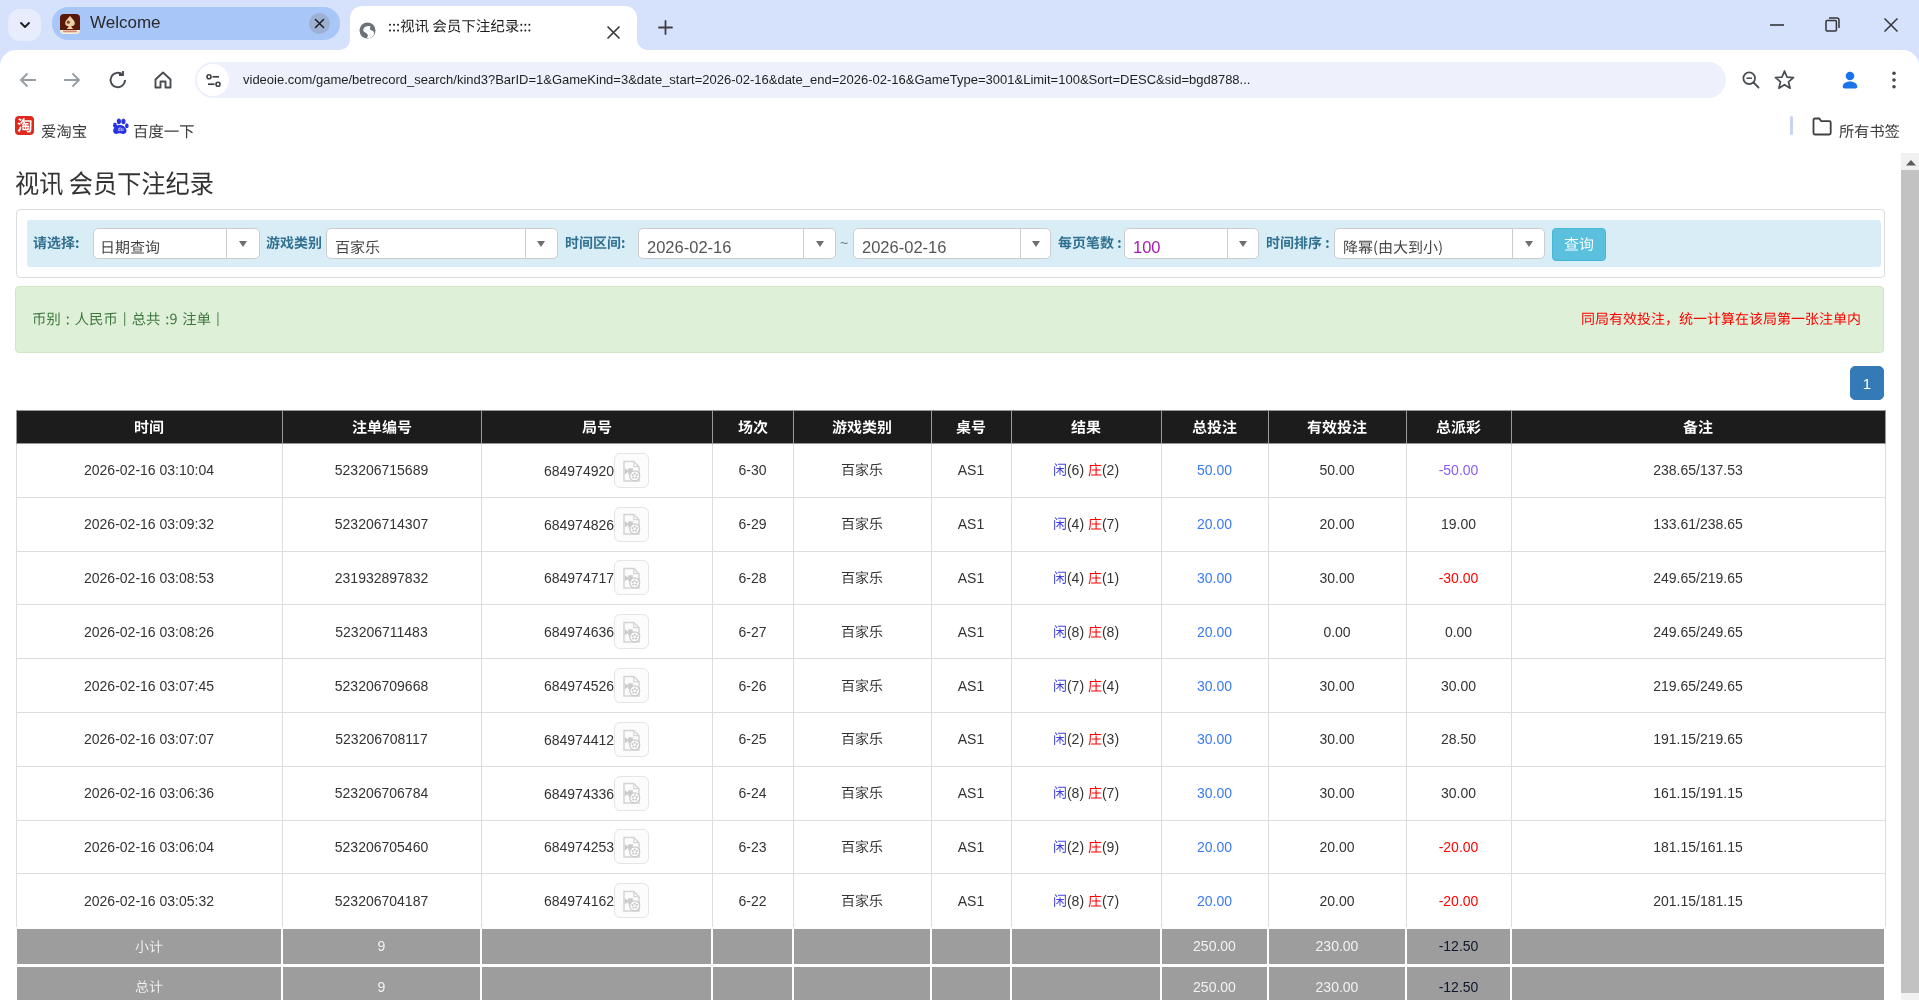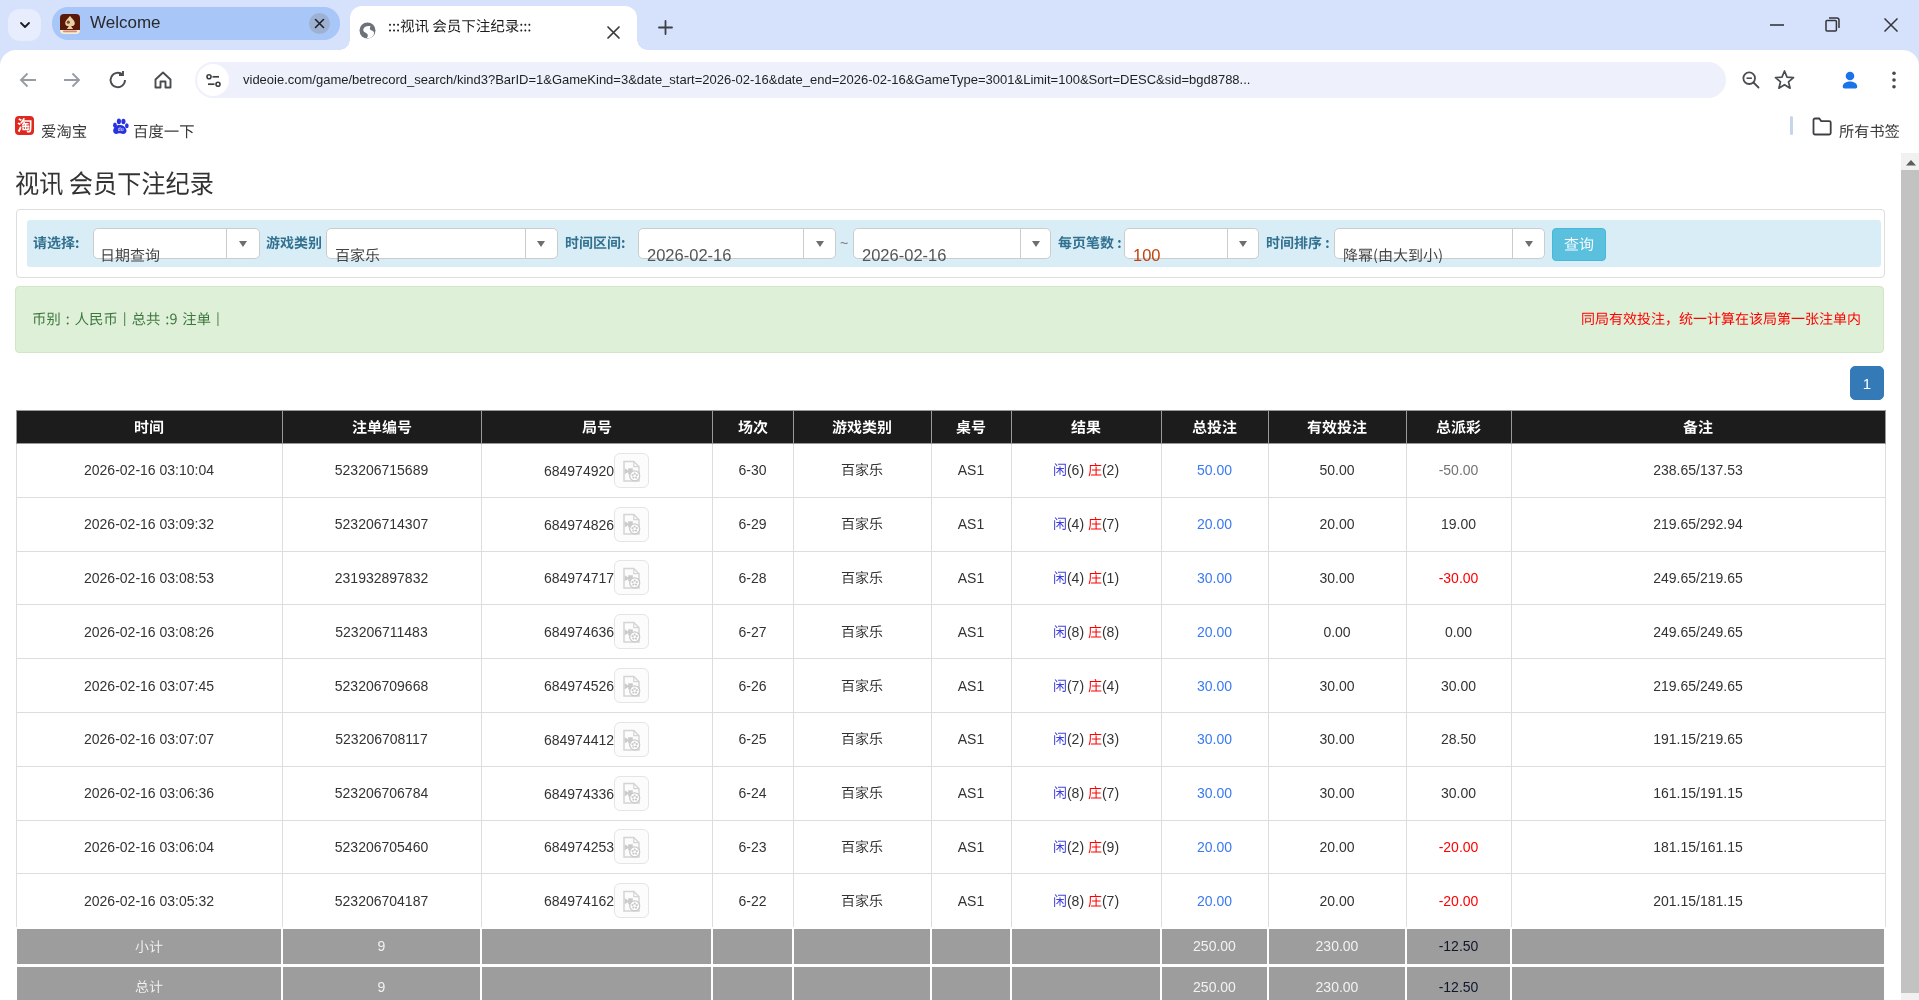--- a/index.html
+++ b/index.html
@@ -25,21 +25,21 @@
 .btxt{font-size:15.4px;color:#3a3a3a}
 
 #page{position:absolute;left:0;top:153px;width:1901px;height:847px;background:#fff}
 #sbar{position:absolute;left:1901px;top:153px;width:18px;height:847px;background:#f1f1f1}
 #sthumb{position:absolute;left:1901px;top:170px;width:18px;height:823px;background:#c2c2c2}
 #title{position:absolute;left:15px;top:171px;color:#333}
 #panel{position:absolute;left:16px;top:209px;width:1869px;height:69px;background:#fff;border:1px solid #ddd;border-radius:4px}
 #bluebar{position:absolute;left:10px;top:10px;width:1854px;height:47px;background:#d9edf7;border-radius:3px}
 #bluebar .lb{position:absolute;top:0;height:47px;line-height:47px;font-weight:bold;font-size:14px;color:#31708f}
 .combo{position:absolute;top:8px;height:31px;background:#fff;border:1px solid #ccc;border-radius:5px}
-.combo .tx{position:absolute;left:8px;top:12px;height:25px;line-height:29px;font-size:15px;color:#444;white-space:nowrap}
+.combo .tx{position:absolute;left:8px;top:4px;height:25px;line-height:29px;font-size:15px;color:#444;white-space:nowrap}
 .combo .ar{position:absolute;right:0;top:0;height:29px;border-left:1px solid #ccc;display:flex;align-items:center;justify-content:center}
 .tri{width:0;height:0;border-left:4.5px solid transparent;border-right:4.5px solid transparent;border-top:6px solid #6e6e6e}
 #qbtn{position:absolute;left:1525px;top:8px;width:54px;height:33px;background:#5bc0de;border:1px solid #46b8da;border-radius:4px;color:#fff;display:flex;align-items:center;justify-content:center}
 #alert{position:absolute;left:15px;top:286px;width:1869px;height:67px;background:#dff0d8;border:1px solid #d0e6c4;border-radius:4px;color:#3c763d}
 #alert .r{position:absolute;right:22px;top:0;height:65px;line-height:65px;color:#f00;font-size:14px}
 #alert .l{position:absolute;left:16px;top:0;height:65px;line-height:65px;font-size:14px}
 #pag{position:absolute;left:1850px;top:366px;width:34px;height:34px;background:#337ab7;border:1px solid #337ab7;border-radius:5px;color:#fff;font-size:15px;display:flex;align-items:center;justify-content:center}
 #tbl{position:absolute;left:15px;top:410px;width:1869px;border-collapse:collapse;table-layout:fixed;font-size:14px;color:#333}
 #tbl th{background:#1c1c1c;color:#fff;font-size:15px;font-weight:bold;height:33px;border:1px solid #999;text-align:center}
 #tbl td{border:1px solid #ddd;text-align:center;height:53.8px;background:#fff}
@@ -224,21 +224,21 @@
  <div class="combo" style="left:826px;width:198px">
         <span class="tx" style="font-size:16.5px;color:#555">2026-02-16</span>
         <div class="ar" style="width:30px">
           <div class="tri"></div>
         </div>
       </div>
  <span class="lb" style="left:1030.6px"><svg class="ck" style="width:63.7px;height:14.0px;vertical-align:-2.10px;" viewBox="0 -850 4552 1000" preserveAspectRatio="none">
           <path fill="currentColor" d="M708 -470 705 -360H585L619 -394C593 -418 549 -447 505 -470ZM35 -364V-257H174C162 -178 149 -103 137 -44H200L679 -43C675 -30 671 -20 667 -15C657 -1 648 1 631 1C610 2 571 1 526 -3C541 23 553 63 554 89C606 92 656 92 689 87C723 82 750 72 772 39C783 24 792 -1 799 -43H923V-148H811L818 -257H967V-364H823L828 -522C828 -537 829 -575 829 -575H235C253 -599 270 -625 287 -652H929V-759H349L379 -821L259 -856C208 -732 120 -604 28 -527C58 -511 111 -477 136 -457C160 -482 185 -510 210 -542C204 -485 197 -425 189 -364ZM390 -430C429 -412 472 -385 506 -360H308L321 -470H431ZM693 -148H576L609 -182C583 -207 538 -236 494 -261H701ZM377 -223C417 -203 462 -175 497 -148H278L294 -261H416Z M1441 -449V-270C1441 -173 1385 -70 1040 -6C1067 18 1101 65 1114 91C1487 13 1565 -124 1565 -268V-449ZM1536 -95C1650 -45 1806 36 1880 91L1954 -3C1874 -57 1714 -132 1604 -176ZM1149 -601V-135H1272V-491H1738V-138H1867V-601H1503C1517 -628 1532 -659 1546 -691H1942V-802H1067V-691H1411C1403 -661 1393 -629 1384 -601Z M2048 -192 2059 -88 2397 -112V-74C2397 45 2435 79 2573 79C2603 79 2739 79 2770 79C2882 79 2916 42 2931 -84C2898 -91 2849 -109 2823 -128C2816 -41 2807 -25 2760 -25C2727 -25 2612 -25 2586 -25C2529 -25 2519 -32 2519 -75V-120L2954 -151L2943 -252L2519 -224V-286L2877 -311L2867 -407L2519 -384V-436C2654 -445 2785 -459 2893 -479L2841 -579C2655 -545 2366 -525 2112 -519C2123 -493 2135 -450 2137 -420C2220 -421 2308 -424 2397 -428V-377L2096 -357L2106 -258L2397 -278V-215ZM2583 -858C2561 -792 2525 -727 2482 -675V-767H2265C2274 -787 2282 -808 2290 -828L2175 -858C2143 -765 2087 -670 2023 -610C2051 -595 2101 -563 2124 -544C2154 -577 2184 -620 2212 -667H2227C2252 -625 2276 -575 2286 -542L2389 -583C2381 -606 2366 -637 2348 -667H2475C2460 -650 2444 -634 2428 -620C2456 -604 2506 -571 2529 -551C2561 -582 2593 -622 2621 -667H2660C2681 -632 2701 -592 2709 -564L2813 -602C2807 -620 2795 -644 2781 -667H2952V-767H2675C2684 -787 2693 -807 2700 -828Z M3424 -838C3408 -800 3380 -745 3358 -710L3434 -676C3460 -707 3492 -753 3525 -798ZM3374 -238C3356 -203 3332 -172 3305 -145L3223 -185L3253 -238ZM3080 -147C3126 -129 3175 -105 3223 -80C3166 -45 3099 -19 3026 -3C3046 18 3069 60 3080 87C3170 62 3251 26 3319 -25C3348 -7 3374 11 3395 27L3466 -51C3446 -65 3421 -80 3395 -96C3446 -154 3485 -226 3510 -315L3445 -339L3427 -335H3301L3317 -374L3211 -393C3204 -374 3196 -355 3187 -335H3060V-238H3137C3118 -204 3098 -173 3080 -147ZM3067 -797C3091 -758 3115 -706 3122 -672H3043V-578H3191C3145 -529 3081 -485 3022 -461C3044 -439 3070 -400 3084 -373C3134 -401 3187 -442 3233 -488V-399H3344V-507C3382 -477 3421 -444 3443 -423L3506 -506C3488 -519 3433 -552 3387 -578H3534V-672H3344V-850H3233V-672H3130L3213 -708C3205 -744 3179 -795 3153 -833ZM3612 -847C3590 -667 3545 -496 3465 -392C3489 -375 3534 -336 3551 -316C3570 -343 3588 -373 3604 -406C3623 -330 3646 -259 3675 -196C3623 -112 3550 -49 3449 -3C3469 20 3501 70 3511 94C3605 46 3678 -14 3734 -89C3779 -20 3835 38 3904 81C3921 51 3956 8 3982 -13C3906 -55 3846 -118 3799 -196C3847 -295 3877 -413 3896 -554H3959V-665H3691C3703 -719 3714 -774 3722 -831ZM3784 -554C3774 -469 3759 -393 3736 -327C3709 -397 3689 -473 3675 -554Z M4390 -366C4442 -366 4481 -407 4481 -461C4481 -516 4442 -557 4390 -557C4337 -557 4298 -516 4298 -461C4298 -407 4337 -366 4390 -366ZM4390 14C4442 14 4481 -28 4481 -82C4481 -137 4442 -178 4390 -178C4337 -178 4298 -137 4298 -82C4298 -28 4337 14 4390 14Z"></path>
         </svg></span>
  <div class="combo" style="left:1097px;width:135px">
-        <span class="tx" style="font-size:16.5px;color:#c2410c">100</span>
+        <span class="tx" style="font-size:16.5px;color:#a21caf">100</span>
         <div class="ar" style="width:31px">
           <div class="tri"></div>
         </div>
       </div>
  <span class="lb" style="left:1238.8px"><svg class="ck" style="width:63.7px;height:14.0px;vertical-align:-2.10px;" viewBox="0 -850 4552 1000" preserveAspectRatio="none">
           <path fill="currentColor" d="M459 -428C507 -355 572 -256 601 -198L708 -260C675 -317 607 -411 558 -480ZM299 -385V-203H178V-385ZM299 -490H178V-664H299ZM66 -771V-16H178V-96H411V-771ZM747 -843V-665H448V-546H747V-71C747 -51 739 -44 717 -44C695 -44 621 -44 551 -47C569 -13 588 41 593 74C693 75 764 72 808 53C853 34 869 2 869 -70V-546H971V-665H869V-843Z M1071 -609V88H1195V-609ZM1085 -785C1131 -737 1182 -671 1203 -627L1304 -692C1281 -737 1226 -799 1180 -843ZM1404 -282H1597V-186H1404ZM1404 -473H1597V-378H1404ZM1297 -569V-90H1709V-569ZM1339 -800V-688H1814V-40C1814 -28 1810 -23 1797 -23C1786 -23 1748 -22 1717 -24C1731 5 1746 52 1751 83C1814 83 1861 81 1895 63C1928 44 1938 16 1938 -40V-800Z M2155 -850V-659H2042V-548H2155V-369C2108 -358 2065 -349 2029 -342L2047 -224L2155 -252V-43C2155 -30 2151 -26 2138 -26C2126 -26 2089 -26 2054 -27C2068 3 2083 50 2086 80C2152 80 2197 77 2229 59C2260 41 2270 12 2270 -43V-282L2374 -310L2360 -420L2270 -397V-548H2361V-659H2270V-850ZM2370 -266V-158H2521V88H2636V-837H2521V-691H2392V-586H2521V-478H2395V-374H2521V-266ZM2705 -838V90H2820V-156H2970V-263H2820V-374H2949V-478H2820V-586H2957V-691H2820V-838Z M3370 -406C3417 -385 3473 -358 3524 -332H3252V-231H3525V-35C3525 -22 3520 -18 3500 -18C3482 -17 3409 -18 3350 -20C3366 11 3384 57 3389 90C3476 90 3540 91 3586 74C3633 58 3646 28 3646 -32V-231H3789C3769 -196 3747 -162 3728 -136L3824 -92C3867 -147 3917 -230 3957 -304L3871 -339L3852 -332H3713L3721 -340L3672 -367C3750 -415 3824 -477 3881 -535L3805 -594L3778 -588H3299V-493H3678C3646 -465 3610 -437 3574 -416C3528 -437 3481 -457 3442 -473ZM3459 -826 3490 -747H3109V-474C3109 -326 3103 -116 3019 27C3047 40 3099 74 3120 94C3211 -63 3226 -310 3226 -473V-636H3957V-747H3628C3615 -780 3595 -824 3578 -858Z M4390 -366C4442 -366 4481 -407 4481 -461C4481 -516 4442 -557 4390 -557C4337 -557 4298 -516 4298 -461C4298 -407 4337 -366 4390 -366ZM4390 14C4442 14 4481 -28 4481 -82C4481 -137 4442 -178 4390 -178C4337 -178 4298 -137 4298 -82C4298 -28 4337 14 4390 14Z"></path>
         </svg></span>
  <div class="combo" style="left:1306.7px;width:211.6px">
         <span class="tx"><svg class="ck" style="width:100.1px;height:15.0px;vertical-align:-2.25px;" viewBox="0 -850 6676 1000" preserveAspectRatio="none">
             <path fill="currentColor" d="M784 -692C753 -647 711 -607 663 -573C618 -605 581 -642 553 -683L561 -692ZM581 -840C540 -765 465 -674 361 -607C377 -596 399 -572 410 -556C447 -582 480 -609 509 -638C537 -601 569 -567 606 -536C528 -491 438 -458 348 -438C361 -423 379 -396 386 -378C484 -403 580 -441 664 -493C739 -444 826 -408 920 -387C930 -406 950 -434 966 -448C878 -465 794 -495 723 -534C792 -588 849 -653 886 -733L839 -756L827 -753H609C626 -777 642 -802 656 -826ZM411 -342V-276H643V-140H474L502 -238L434 -247C421 -191 400 -121 382 -74H643V80H716V-74H943V-140H716V-276H912V-342H716V-419H643V-342ZM78 -799V78H145V-731H279C254 -664 222 -576 189 -505C270 -425 291 -357 292 -302C292 -270 286 -242 268 -232C260 -225 248 -223 234 -222C217 -221 195 -221 170 -224C182 -204 189 -176 190 -157C214 -156 240 -156 262 -159C284 -161 302 -167 317 -177C346 -198 359 -241 359 -295C359 -358 340 -430 259 -513C297 -593 337 -690 369 -772L320 -802L309 -799Z M1085 -797V-619H1156V-735H1845V-620H1918V-797ZM1263 -528H1732V-468H1263ZM1263 -631H1732V-573H1263ZM1196 -677V-422H1391C1380 -402 1366 -382 1350 -362H1064V-303H1292C1229 -249 1145 -201 1039 -165C1054 -153 1074 -128 1082 -111C1130 -129 1174 -149 1214 -171V45H1283V-149H1461V80H1533V-149H1712V-30C1712 -19 1709 -16 1695 -16C1682 -15 1637 -14 1586 -16C1595 2 1605 25 1608 43C1677 43 1721 43 1748 33C1775 22 1783 5 1783 -29V-173C1826 -150 1870 -131 1914 -118C1925 -136 1945 -161 1961 -176C1863 -198 1761 -246 1693 -303H1944V-362H1435C1449 -382 1462 -402 1472 -422H1802V-677ZM1461 -283V-207H1273C1317 -237 1355 -269 1387 -303H1613C1643 -268 1682 -236 1726 -207H1533V-283Z M2239 196 2295 171C2209 29 2168 -141 2168 -311C2168 -480 2209 -649 2295 -792L2239 -818C2147 -668 2092 -507 2092 -311C2092 -114 2147 47 2239 196Z M2527 -279H2797V-57H2527ZM3148 -279V-57H2873V-279ZM2527 -353V-571H2797V-353ZM3148 -353H2873V-571H3148ZM2797 -840V-646H2452V80H2527V18H3148V76H3226V-646H2873V-840Z M3799 -839C3798 -760 3799 -659 3784 -553H3400V-476H3771C3731 -286 3631 -92 3381 16C3402 32 3426 59 3438 78C3682 -34 3790 -226 3839 -419C3917 -191 4046 -14 4240 78C4253 56 4277 25 4296 8C4102 -73 3971 -255 3901 -476H4280V-553H3864C3878 -658 3879 -758 3880 -839Z M4979 -754V-148H5049V-754ZM5177 -824V-37C5177 -20 5172 -15 5155 -15C5138 -14 5083 -14 5024 -16C5036 4 5048 38 5052 59C5125 59 5178 57 5209 44C5239 32 5250 10 5250 -37V-824ZM4400 -42 4417 30C4549 4 4739 -32 4917 -67L4913 -133L4703 -94V-251H4903V-318H4703V-425H4632V-318H4435V-251H4632V-82ZM4457 -439C4481 -450 4518 -454 4831 -484C4845 -461 4857 -440 4866 -422L4923 -460C4894 -517 4828 -608 4772 -675L4717 -643C4742 -613 4768 -577 4792 -543L4536 -521C4577 -575 4618 -642 4652 -708H4923V-774H4409V-708H4568C4536 -637 4495 -573 4480 -554C4463 -530 4448 -513 4432 -510C4441 -490 4452 -455 4457 -439Z M5802 -826V-24C5802 -4 5794 2 5774 3C5753 4 5681 5 5608 2C5620 23 5634 59 5639 80C5733 81 5795 79 5832 66C5868 54 5883 31 5883 -24V-826ZM6043 -571C6129 -427 6210 -240 6233 -121L6314 -154C6288 -274 6203 -458 6115 -598ZM5540 -591C5515 -457 5459 -284 5370 -178C5391 -169 5424 -151 5441 -138C5532 -249 5591 -430 5624 -577Z M6437 196C6529 47 6584 -114 6584 -311C6584 -507 6529 -668 6437 -818L6380 -792C6466 -649 6509 -480 6509 -311C6509 -141 6466 29 6380 171Z"></path>
@@ -332,21 +332,21 @@
             <use href="#gbjl" fill="currentColor"></use>
           </svg></td>
         <td>AS1</td>
         <td><span class="cx"><svg class="ck" style="width:14.0px;height:14.0px;vertical-align:-2.10px;" viewBox="0 -850 1000 1000" preserveAspectRatio="none">
               <use href="#gxian" fill="currentColor"></use>
             </svg></span>(6) <span class="cz"><svg class="ck" style="width:14.0px;height:14.0px;vertical-align:-2.10px;" viewBox="0 -850 1000 1000" preserveAspectRatio="none">
               <use href="#gzhuang" fill="currentColor"></use>
             </svg></span>(2)</td>
         <td class="bl">50.00</td>
         <td>50.00</td>
-        <td style="color:#737373">-50.00</td>
+        <td style="color:#8b5cf6">-50.00</td>
         <td>238.65/137.53</td>
 </tr>
 <tr>
 <td>2026-02-16 03:09:32</td>
         <td>523206714307</td>
         <td><span class="gn">684974826</span><span class="vbtn"><svg width="23" height="23" viewBox="0 0 23 23" fill="none">
 <path d="M4 1.5 H13.8 L19 6.7 V21 H4 Z" stroke="#d4d4d4" stroke-width="1.5"></path>
 <path d="M13.8 1.5 V6.7 H19" stroke="#d4d4d4" stroke-width="1.2"></path>
 <path d="M4.8 8.3 l3.4 2.2 v-2.2 h4.6 v6 h-4.6 v-2.2 l-3.4 2.2 z" fill="#cbcbcb"></path>
 <circle cx="14.7" cy="15.8" r="5" fill="#fff" stroke="#c9c9c9" stroke-width="1.3"></circle>
@@ -362,21 +362,21 @@
           </svg></td>
         <td>AS1</td>
         <td><span class="cx"><svg class="ck" style="width:14.0px;height:14.0px;vertical-align:-2.10px;" viewBox="0 -850 1000 1000" preserveAspectRatio="none">
               <use href="#gxian" fill="currentColor"></use>
             </svg></span>(4) <span class="cz"><svg class="ck" style="width:14.0px;height:14.0px;vertical-align:-2.10px;" viewBox="0 -850 1000 1000" preserveAspectRatio="none">
               <use href="#gzhuang" fill="currentColor"></use>
             </svg></span>(7)</td>
         <td class="bl">20.00</td>
         <td>20.00</td>
         <td>19.00</td>
-        <td>219.65/292.94</td>
+        <td>133.61/238.65</td>
 </tr>
 <tr>
 <td>2026-02-16 03:08:53</td>
         <td>231932897832</td>
         <td><span class="gn">684974717</span><span class="vbtn"><svg width="23" height="23" viewBox="0 0 23 23" fill="none">
 <path d="M4 1.5 H13.8 L19 6.7 V21 H4 Z" stroke="#d4d4d4" stroke-width="1.5"></path>
 <path d="M13.8 1.5 V6.7 H19" stroke="#d4d4d4" stroke-width="1.2"></path>
 <path d="M4.8 8.3 l3.4 2.2 v-2.2 h4.6 v6 h-4.6 v-2.2 l-3.4 2.2 z" fill="#cbcbcb"></path>
 <circle cx="14.7" cy="15.8" r="5" fill="#fff" stroke="#c9c9c9" stroke-width="1.3"></circle>
 <circle cx="14.7" cy="13.6" r="1.15" fill="#c9c9c9"></circle>

